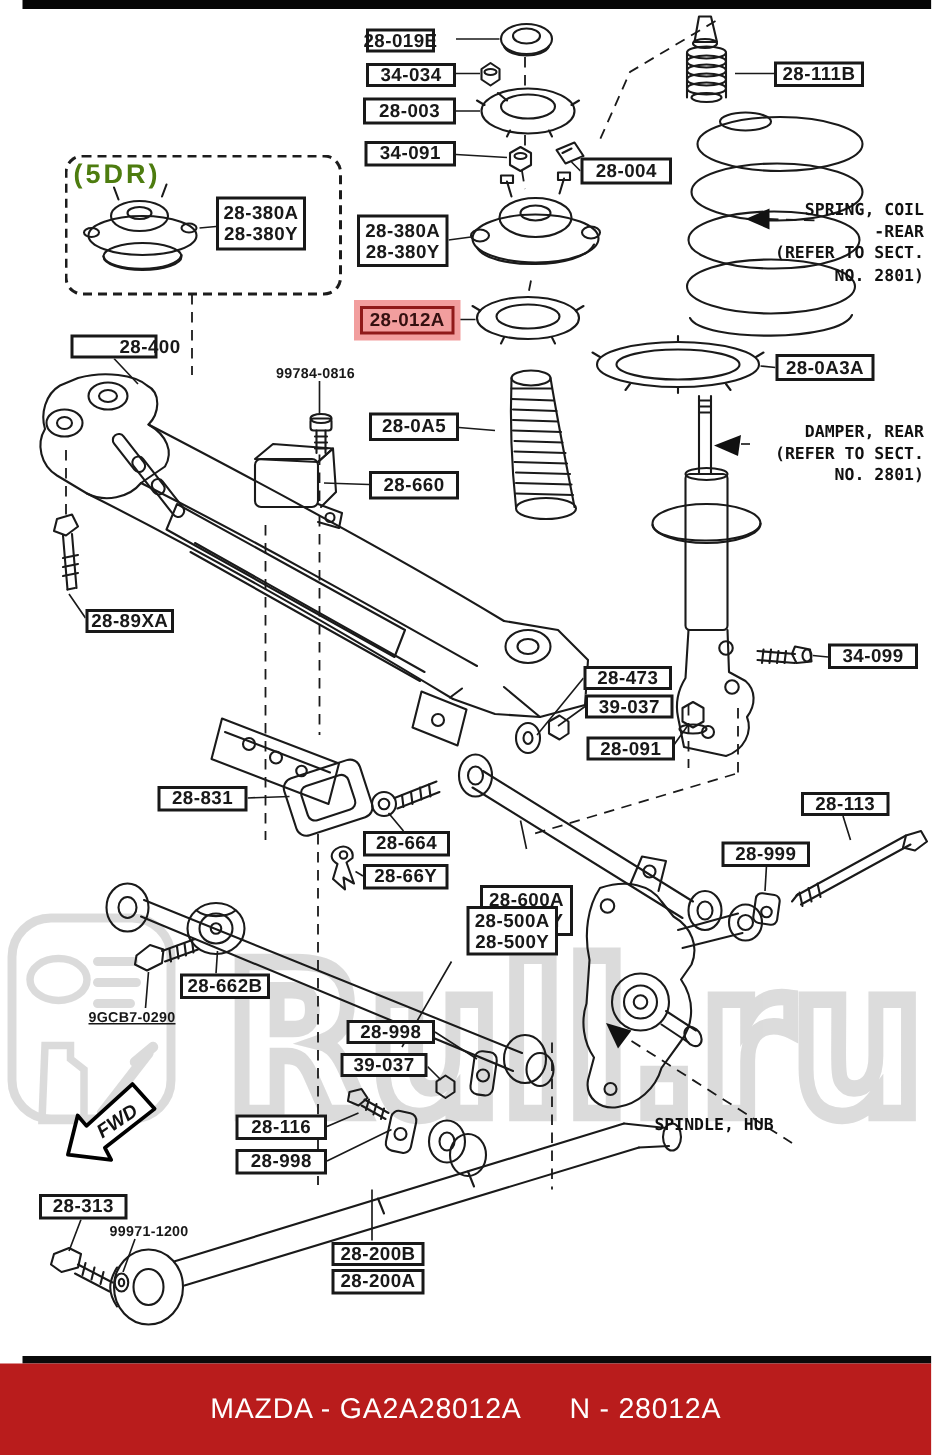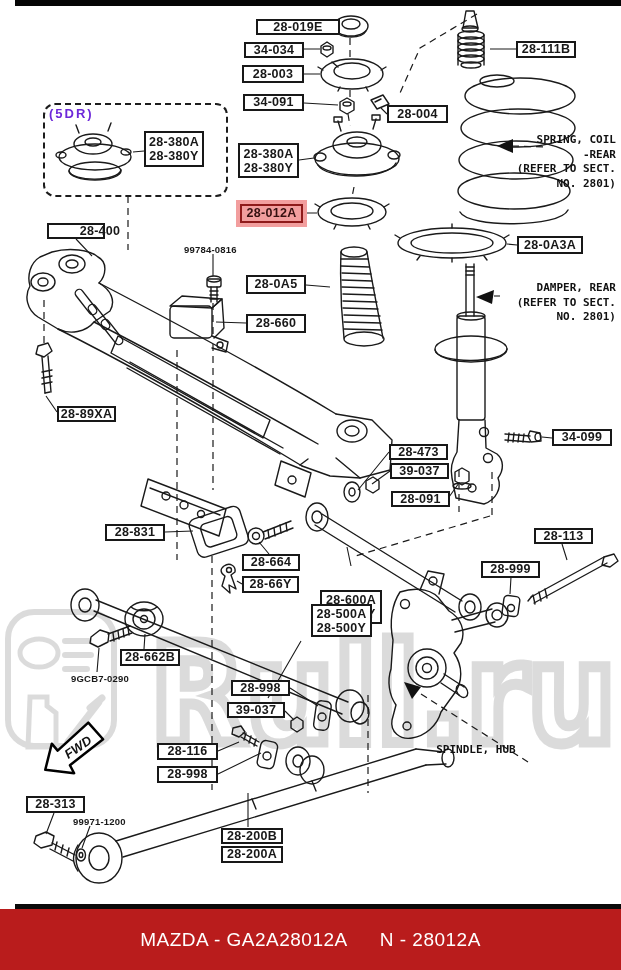--- a/index.html
+++ b/index.html
@@ -12,21 +12,21 @@
         flex-direction:column;align-items:center;justify-content:center;
         letter-spacing:.3px;white-space:nowrap;z-index:3;}
   .pbox.two span{display:block;line-height:14px;}
   .pbox.hl{border-color:#8f1a1a;background:#f29e9e;color:#351010;box-shadow:0 0 0 4px #f29e9e;}
   .ptxt{position:absolute;font-weight:bold;font-size:9.5px;color:#181818;
         white-space:nowrap;letter-spacing:.2px;z-index:3;}
   .note{position:absolute;font-family:"DejaVu Sans Mono",monospace;font-weight:bold;
         color:#111;font-size:11px;line-height:14.5px;z-index:3;}
   .note.right{text-align:right;}
   .note.center{text-align:center;}
-  .variant{position:absolute;font-size:13px;font-weight:bold;color:#6d28d9;
+  .variant{position:absolute;font-size:18px;font-weight:bold;color:#4d7c0f;
            letter-spacing:2px;z-index:3;}
   .dashedbox{position:absolute;border:2px dashed #1c1c1c;border-radius:12px;z-index:1;}
   .preline{position:absolute;left:15px;top:904px;width:606px;height:5px;background:#0a0a0a;}
   .footer{position:absolute;left:0;top:909px;width:621px;height:61px;background:#b91c1c;
           display:flex;align-items:center;justify-content:center;gap:32px;z-index:4;}
   .footer span{color:#ffffff;font-size:19px;letter-spacing:.5px;}
   .wm-text{font-family:"DejaVu Sans",sans-serif;font-weight:bold;}
 </style>
 </head>
 <body>
@@ -281,21 +281,21 @@
 
     <g transform="translate(74,748) rotate(-34)">
       <polygon points="-36,2 -16,-16 -15,-7 26,-13 29,9 -13,12 -14,21" fill="#ffffff" stroke="#000000" stroke-width="2.5" stroke-linejoin="round"></polygon>
       <text x="-11" y="6" font-size="13" font-weight="bold" font-style="italic" fill="#111" font-family="Liberation Sans, sans-serif">FWD</text>
     </g>
   </svg>
 
   <div class="dashedbox" style="left:43px;top:103px;width:181px;height:90px;"></div>
   <div class="variant" style="left:49px;top:106px;">(5DR)</div>
 
-  <div class="pbox" style="left:244px;top:19px;width:84px;height:16px;margin-left:12px;">
+  <div class="pbox" style="left:244px;top:19px;width:46px;height:16px;">
       <span>28-019E</span>
     </div>
   <div class="pbox" style="left:244px;top:42px;width:60px;height:16px;">
       <span>34-034</span>
     </div>
   <div class="pbox" style="left:242px;top:65px;width:62px;height:18px;">
       <span>28-003</span>
     </div>
   <div class="pbox" style="left:243px;top:94px;width:61px;height:17px;">
       <span>34-091</span>
@@ -386,21 +386,21 @@
       <span>28-313</span>
     </div>
   <div class="pbox" style="left:221px;top:828px;width:62px;height:16px;">
       <span>28-200B</span>
     </div>
   <div class="pbox" style="left:221px;top:846px;width:62px;height:17px;">
       <span>28-200A</span>
     </div>
 
   <div class="ptxt" style="left:184px;top:244px;">99784-0816</div>
-  <div class="ptxt" style="left:71px;top:673px;">9GCB7-0290</div>
+  <div class="ptxt" style="left:59px;top:673px;text-decoration:underline;">9GCB7-0290</div>
   <div class="ptxt" style="left:73px;top:816px;">99971-1200</div>
 
   <div class="note right" style="right:5px;top:133px;">
     <div>SPRING, COIL</div>
     <div>-REAR</div>
     <div>(REFER TO SECT.</div>
     <div>NO. 2801)</div>
   </div>
   <div class="note right" style="right:5px;top:281px;">
     <div>DAMPER, REAR</div>

